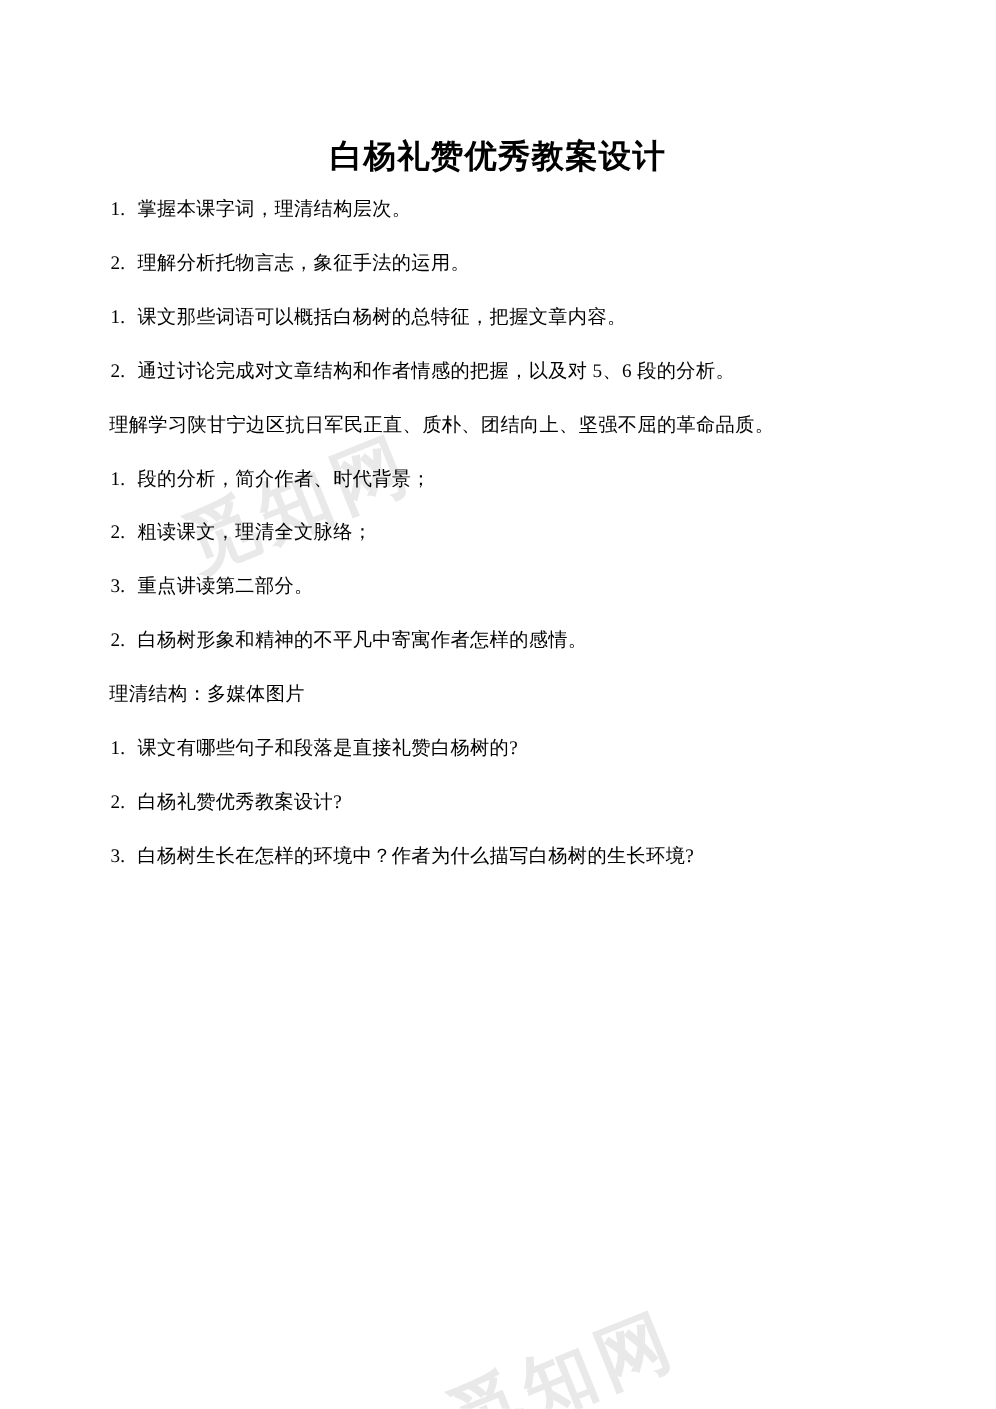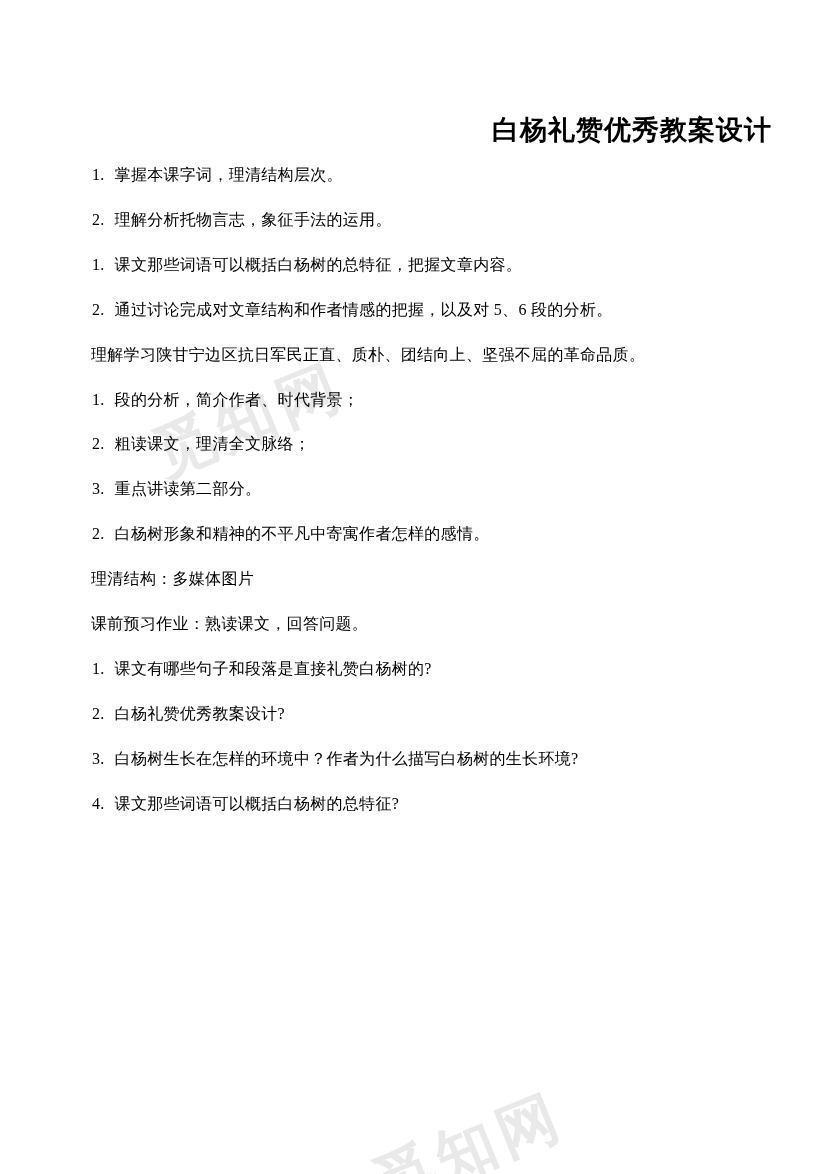--- a/index.html
+++ b/index.html
@@ -40,21 +40,21 @@
   }
   .wm1 { left: 150px; top: 380px; }
   .wm2 { left: 370px; top: 1110px; }
 
   .content {
     position: relative;
     z-index: 2;
   }
 
   .doc-title {
-    text-align: right;
+    text-align: center;
     font-size: 27px;
     font-weight: bold;
     letter-spacing: 1px;
     margin: 0;
     padding-top: 112px;
     padding-bottom: 4px;
     font-family: "Liberation Serif", "DejaVu Serif", serif;
   }
 
   .para {
@@ -97,21 +97,19 @@
         <p class="para listed"><span class="num">1.</span><span class="num-gap"></span><span>掌握本课字词，理清结构层次。</span></p>
         <p class="para listed"><span class="num">2.</span><span class="num-gap"></span><span>理解分析托物言志，象征手法的运用。</span></p>
         <p class="para listed"><span class="num">1.</span><span class="num-gap"></span><span>课文那些词语可以概括白杨树的总特征，把握文章内容。</span></p>
         <p class="para listed"><span class="num">2.</span><span class="num-gap"></span><span>通过讨论完成对文章结构和作者情感的把握，以及对 5、6 段的分析。</span></p>
         <p class="para indent">理解学习陕甘宁边区抗日军民正直、质朴、团结向上、坚强不屈的革命品质。</p>
         <p class="para listed"><span class="num">1.</span><span class="num-gap"></span><span>段的分析，简介作者、时代背景；</span></p>
         <p class="para listed"><span class="num">2.</span><span class="num-gap"></span><span>粗读课文，理清全文脉络；</span></p>
         <p class="para listed"><span class="num">3.</span><span class="num-gap"></span><span>重点讲读第二部分。</span></p>
         <p class="para listed"><span class="num">2.</span><span class="num-gap"></span><span>白杨树形象和精神的不平凡中寄寓作者怎样的感情。</span></p>
         <p class="para indent">理清结构：多媒体图片</p>
-        <p class="para indent">课前预习作业：熟读课文，回答问题。</p>
         <p class="para listed"><span class="num">1.</span><span class="num-gap"></span><span>课文有哪些句子和段落是直接礼赞白杨树的?</span></p>
         <p class="para listed"><span class="num">2.</span><span class="num-gap"></span><span>白杨礼赞优秀教案设计?</span></p>
         <p class="para listed"><span class="num">3.</span><span class="num-gap"></span><span>白杨树生长在怎样的环境中？作者为什么描写白杨树的生长环境?</span></p>
-        <p class="para listed"><span class="num">4.</span><span class="num-gap"></span><span>课文那些词语可以概括白杨树的总特征?</span></p>
       </div>
   </div>
 
 </div>
 
 </body></html>

